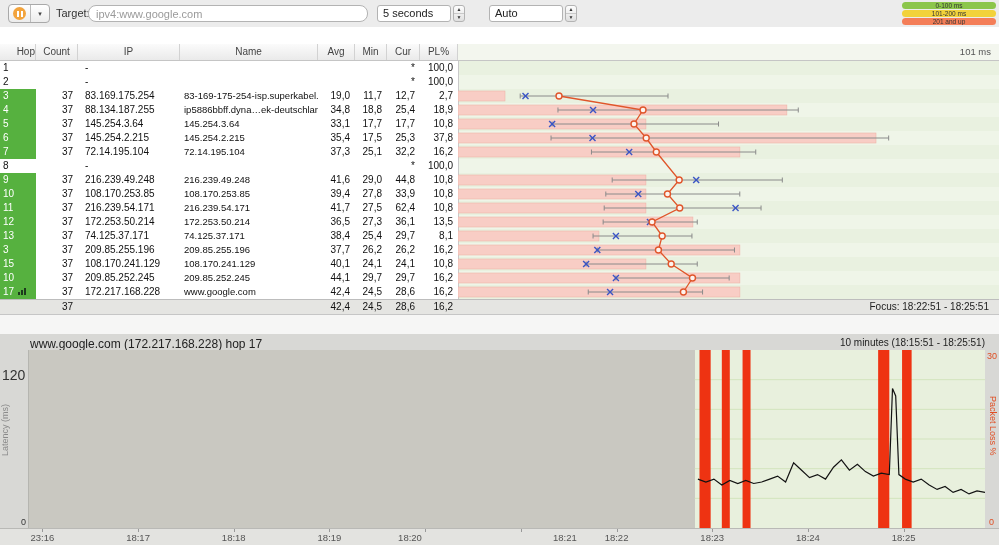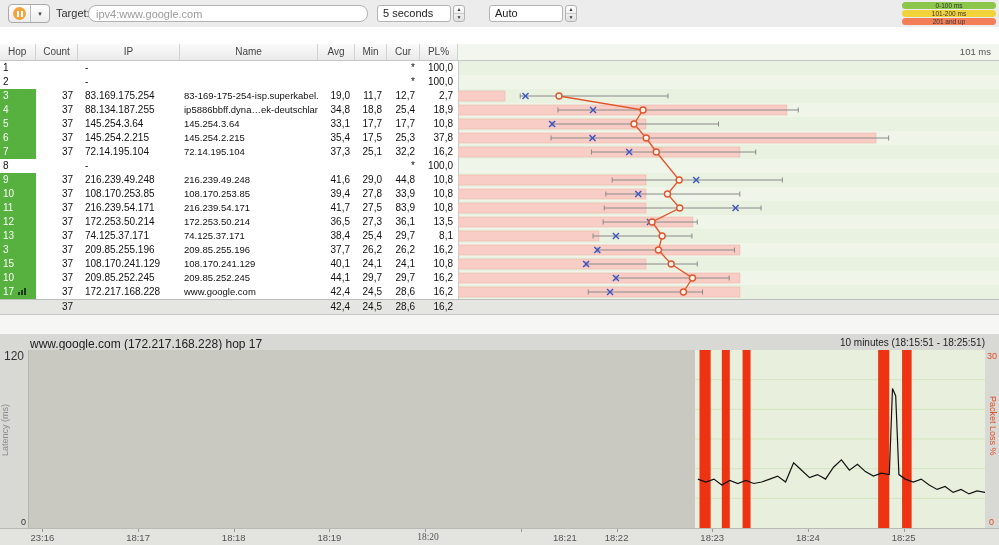--- a/index.html
+++ b/index.html
@@ -28,21 +28,21 @@
 .infobar{position:absolute;left:0;top:27px;width:999px;height:17px;background:#ececec;border-bottom:1px solid #c2c2c2;font-size:11px;color:#222}
 .ipwrap{position:absolute;left:88px;top:2px}
 .ipwrap .v{margin-left:9px}
 .cap1{position:absolute;left:377px;top:2px;width:102px;text-align:center}
 .cap2{position:absolute;left:489px;top:2px;width:102px;text-align:center}
 
 
 .grid{display:grid;grid-template-columns:36px 42px 102px 138px 37px 32px 33px 38px 1fr}
 .thead{position:absolute;left:0;top:44px;width:999px;height:17px;background:linear-gradient(#fbfbfb,#eaeaea);border-bottom:1px solid #c5c5c5;font-size:10px;color:#444}
 .thead>div{line-height:16px;text-align:center;border-right:1px solid #d2d2d2;overflow:hidden;cursor:pointer}
-.thead .h-hop{text-align:left;padding-left:8px}
+.thead .h-hop{text-align:right;padding-left:8px}
 .thead .h-scale{text-align:right;padding-right:8px;background:#f3f6ee;font-size:9.5px;color:#555;border-right:none;cursor:default}
 .rows{position:absolute;left:0;top:61px;width:999px;height:238px;background:#fff;z-index:1}
 .trow{height:14px;font-size:10px;color:#111}
 .trow .cell{line-height:14px;overflow:hidden;white-space:nowrap}
 .cell.hop{padding-left:3px}
 .hop-active{background:#56b13f;color:#fff}
 .cell.num{text-align:right;padding-right:5px}
 .cell.ip{padding-left:7px}
 .cell.name{padding-left:4px;font-size:9.5px}
 .chart-icon{display:inline-flex;align-items:flex-end;gap:1px;margin-left:4px;height:8px}
@@ -56,21 +56,21 @@
 .summary .focus{text-align:right;padding-right:10px;color:#222}
 .gap{position:absolute;left:0;top:315px;width:999px;height:19px;background:#f6f6f5}
 
 
 .bottom{position:absolute;left:0;top:334px;width:999px;height:211px;background:#d8d8d5}
 .btitle-l{position:absolute;left:30px;top:3px;font-size:12px;color:#222}
 .btitle-r{position:absolute;right:14px;top:3px;font-size:10px;color:#222}
 .plotbase{position:absolute;left:28px;top:16px;width:957px;height:178px;background:#c9c8c1;border-left:1px solid #b5b5b0}
 #greenzone{position:absolute;top:16px;height:178px;background:#e8f0dd}
 #timesvg{position:absolute;left:28px;top:16px}
-.ymax-l{position:absolute;left:2px;top:15px;width:24px;text-align:center;font-size:12px;color:#333}
+.ymax-l{position:absolute;left:2px;top:33px;width:24px;text-align:left;font-size:14px;color:#333}
 .ymin-l{position:absolute;left:2px;top:183px;width:24px;text-align:right;font-size:9px;color:#333}
 .ylab-l{position:absolute;left:0px;top:70px;writing-mode:vertical-rl;transform:rotate(180deg);font-size:9px;color:#8a8a8a}
 .ymax-r{position:absolute;left:987px;top:17px;font-size:9px;color:#e04e23}
 .ymin-r{position:absolute;left:989px;top:183px;font-size:9px;color:#e04e23}
 .ylab-r{position:absolute;left:988px;top:62px;writing-mode:vertical-rl;font-size:9px;color:#e04e23}
 .axis{position:absolute;left:0;top:194px;width:999px;height:17px;background:#e3e3e0;border-top:1px solid #b9b9b6}
 .ticklabel{position:absolute;top:3px;width:30px;text-align:center;font-size:9.5px;color:#555}
 .tickmark{position:absolute;top:0;width:1px;height:3px;background:#999}
 </style>
 </head>
@@ -230,21 +230,21 @@
         <div class="cell num">10,8</div>
         <div class="cell"></div>
       </div>
       <div class="trow grid">
         <div class="cell hop hop-active">11</div>
         <div class="cell num">37</div>
         <div class="cell ip">216.239.54.171</div>
         <div class="cell name">216.239.54.171</div>
         <div class="cell num">41,7</div>
         <div class="cell num">27,5</div>
-        <div class="cell num">83,9</div>
+        <div class="cell num">62,4</div>
         <div class="cell num">10,8</div>
         <div class="cell"></div>
       </div>
       <div class="trow grid">
         <div class="cell hop hop-active">12</div>
         <div class="cell num">37</div>
         <div class="cell ip">172.253.50.214</div>
         <div class="cell name">172.253.50.214</div>
         <div class="cell num">36,5</div>
         <div class="cell num">27,3</div>
@@ -417,20 +417,21 @@
 
   <div class="summary grid">
     <div class="cell"></div>
     <div class="cell num">37</div>
     <div class="cell"></div>
     <div class="cell"></div>
     <div class="cell num">42,4</div>
     <div class="cell num">24,5</div>
     <div class="cell num">28,6</div>
     <div class="cell num">16,2</div>
+    <div class="cell focus">Focus: 18:22:51 - 18:25:51</div>
   </div>
 
   <div class="gap"></div>
 
   <div class="bottom">
     <div class="btitle-l">www.google.com (172.217.168.228) hop 17</div>
     <div class="btitle-r">10 minutes (18:15:51 - 18:25:51)</div>
 
     <div class="plotbase"></div>
     <div id="greenzone" style="left: 694.71px; width: 290.29px;"></div>
@@ -458,21 +459,21 @@
     <div class="axis" id="axisstrip">
         <div class="tickmark" style="left: 42.355px;"></div>
         <div class="ticklabel" style="left: 27.355px;">23:16</div>
         <div class="tickmark" style="left: 138.055px;"></div>
         <div class="ticklabel" style="left: 123.055px;">18:17</div>
         <div class="tickmark" style="left: 233.755px;"></div>
         <div class="ticklabel" style="left: 218.755px;">18:18</div>
         <div class="tickmark" style="left: 329.455px;"></div>
         <div class="ticklabel" style="left: 314.455px;">18:19</div>
         <div class="tickmark" style="left: 425.155px;"></div>
-        <div class="ticklabel" style="left: 413px; font-family: Liberation Serif, serif;">18:20</div>
+        <div class="ticklabel" style="left: 395px;">18:20</div>
         <div class="tickmark" style="left: 520.855px;"></div>
         <div class="ticklabel" style="left: 505.855px; margin-left: 44px;">18:21</div>
         <div class="tickmark" style="left: 616.555px;"></div>
         <div class="ticklabel" style="left: 601.555px;">18:22</div>
         <div class="tickmark" style="left: 712.255px;"></div>
         <div class="ticklabel" style="left: 697.255px;">18:23</div>
         <div class="tickmark" style="left: 807.955px;"></div>
         <div class="ticklabel" style="left: 792.955px;">18:24</div>
         <div class="tickmark" style="left: 903.655px;"></div>
         <div class="ticklabel" style="left: 888.655px;">18:25</div>

